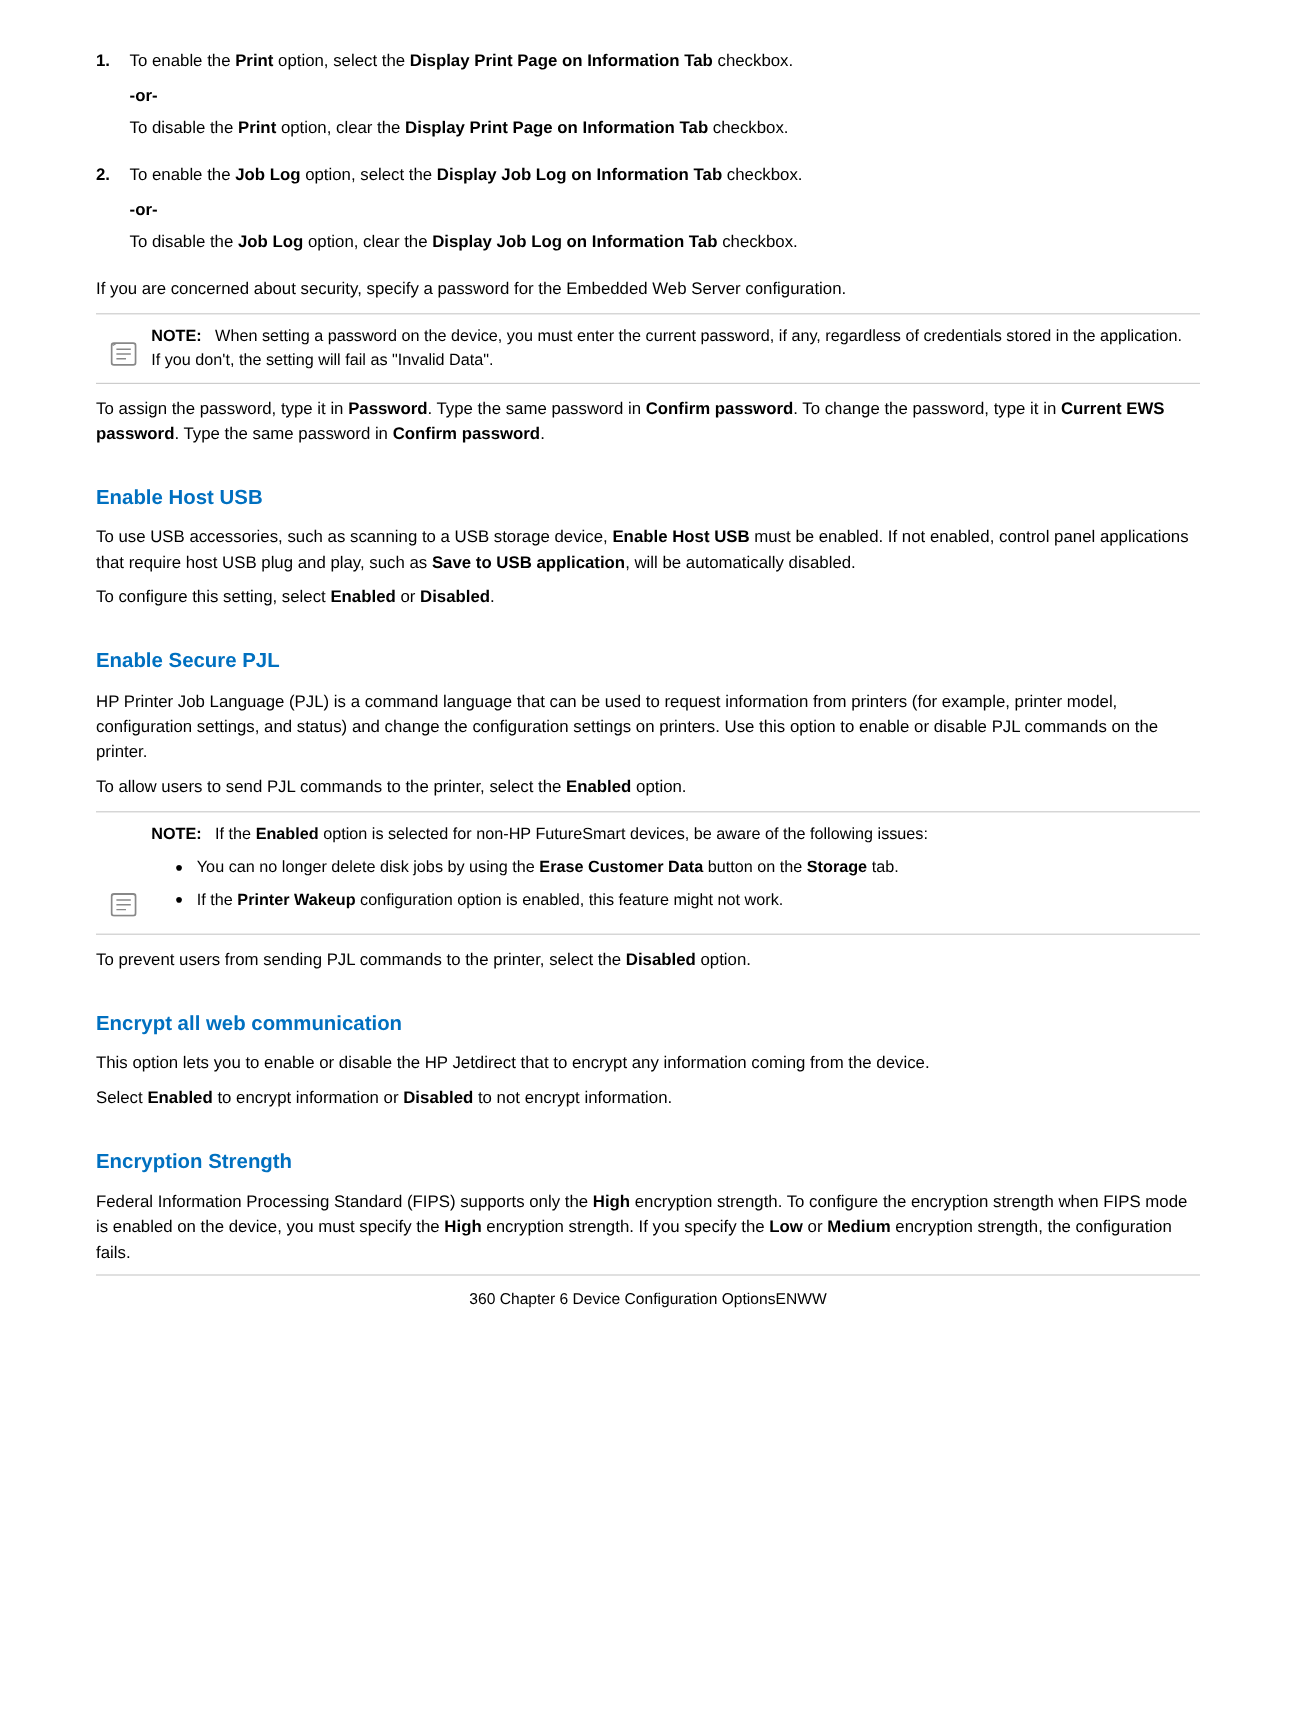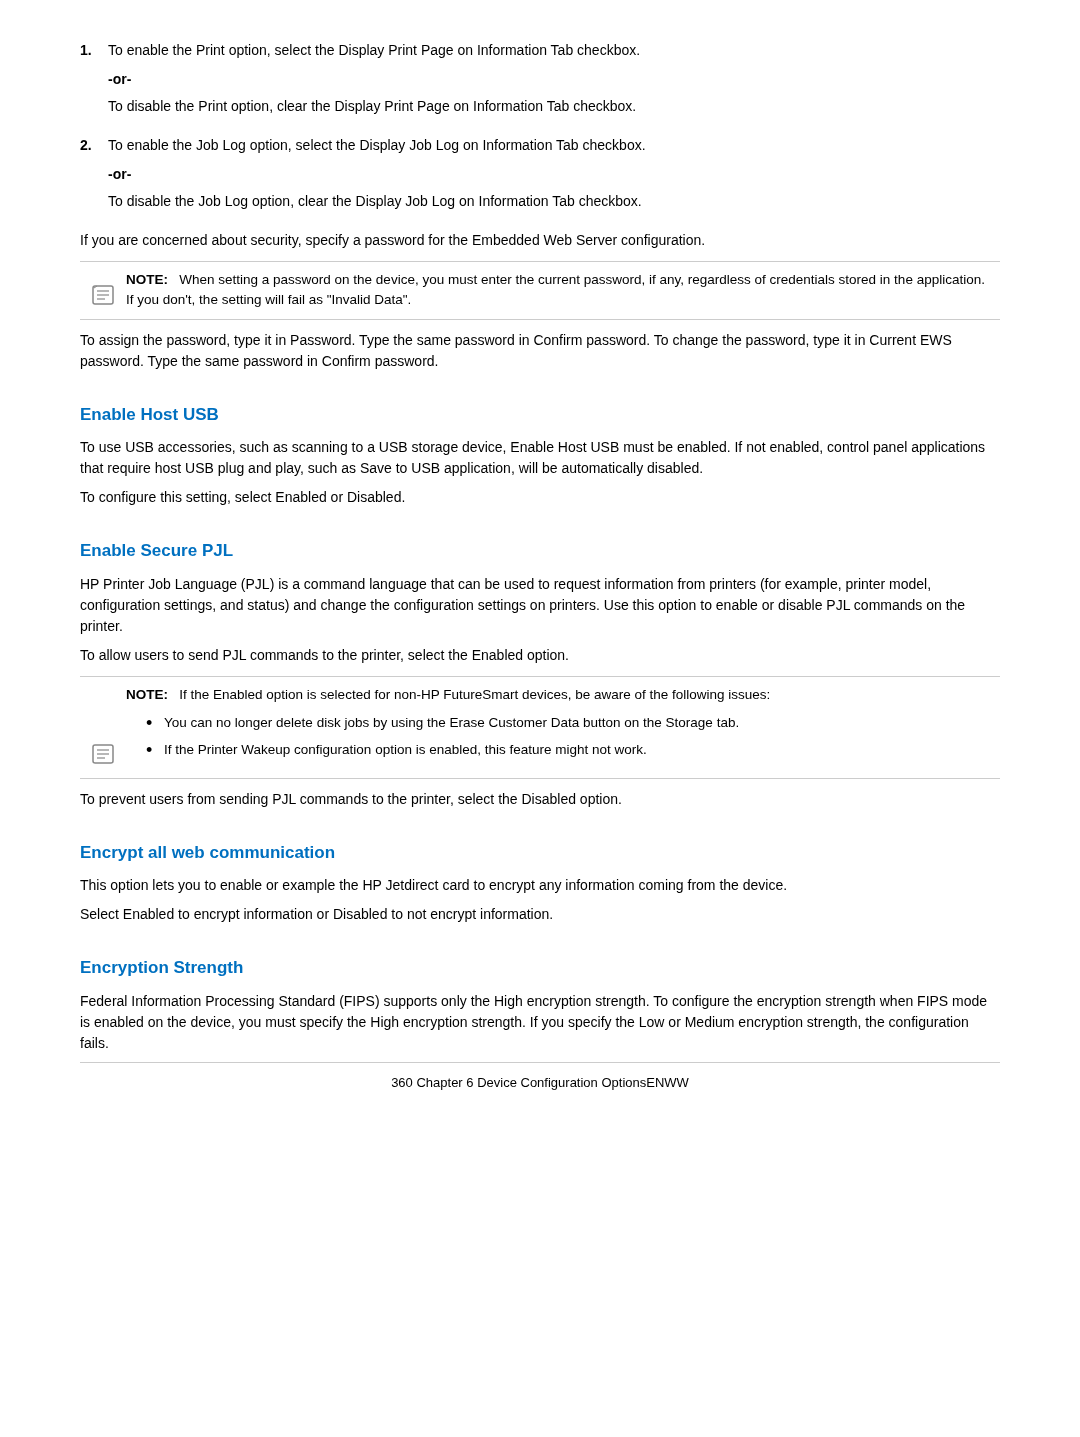--- a/index.html
+++ b/index.html
@@ -43,21 +43,21 @@
       padding-top: 0;
     }
     .list-content {
       flex: 1;
     }
     .or-text {
       font-weight: bold;
       margin: 6px 0 6px 0;
       display: block;
     }
-    b { font-weight: normal; }
+    b { font-weight: bold; }
     .note-box {
       border-top: 1px solid #ccc;
       border-bottom: 1px solid #ccc;
       padding: 8px 12px;
       margin: 10px 0;
       display: flex;
       align-items: flex-end;
       gap: 8px;
     }
     .note-icon {
@@ -183,21 +183,21 @@
         </ul>
       </div>
     </div>
     <p>To prevent users from sending PJL commands to the printer, select the <b>Disabled</b> option.</p>
   </div>
 </div>
 
 <div>
   <h2 class="section-heading">Encrypt all web communication</h2>
   <div class="section-content">
-    <p>This option lets you to enable or example the HP Jetdirect card to encrypt any information coming from the device.</p>
+    <p>This option lets you to enable or disable the HP Jetdirect that to encrypt any information coming from the device.</p>
     <p>Select <b>Enabled</b> to encrypt information or <b>Disabled</b> to not encrypt information.</p>
   </div>
 </div>
 
 <div>
   <h2 class="section-heading">Encryption Strength</h2>
   <div class="section-content">
     <p>Federal Information Processing Standard (FIPS) supports only the <b>High</b> encryption strength. To configure the encryption strength when FIPS mode is enabled on the device, you must specify the <b>High</b> encryption strength. If you specify the <b>Low</b> or <b>Medium</b> encryption strength, the configuration fails.</p>
   </div>
 </div>

